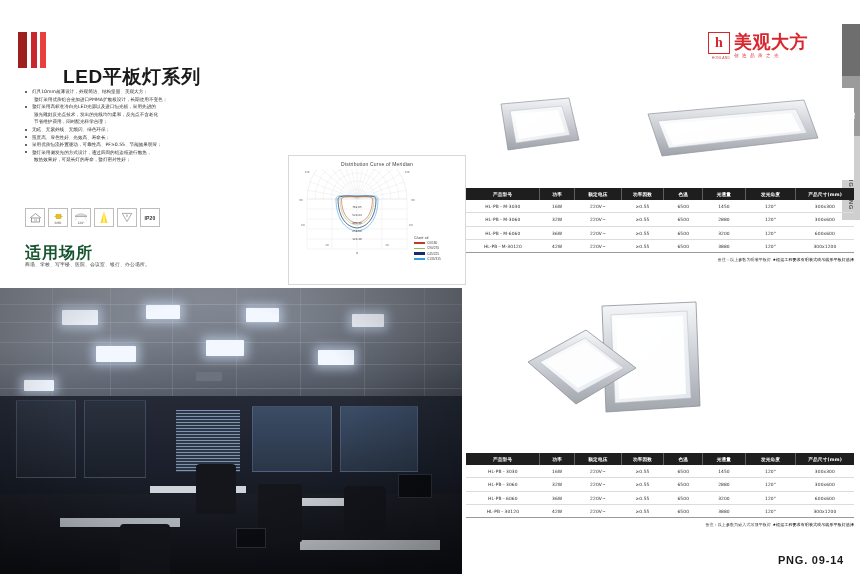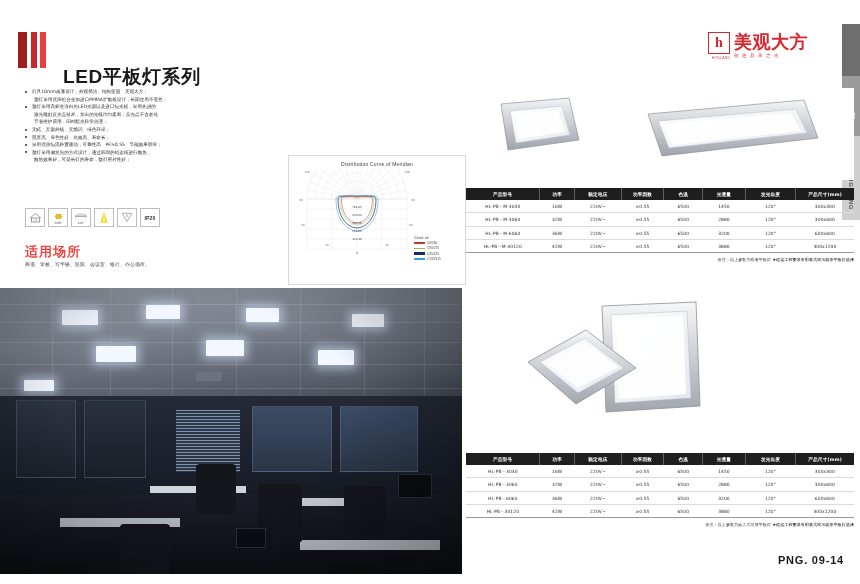--- a/index.html
+++ b/index.html
@@ -62,21 +62,21 @@
   .ibox svg { display:block; }
   .ibox .cap {
     position:absolute; bottom:1px; left:0; right:0; text-align:center;
     font-size:3px; color:#555; font-family:"DejaVu Sans", sans-serif; letter-spacing:0;
   }
   .ibox.ip { font-size:5px; color:#333; font-weight:bold; letter-spacing:0.2px; }
 
   
   .place-title {
     position:absolute; left:25px; top:243px;
-    font-size:13px; font-weight:bold; color:#ef4444; letter-spacing:1px;
+    font-size:16px; font-weight:bold; color:#14532d; letter-spacing:1px;
     font-family:"DejaVu Sans", sans-serif;
   }
   .place-text {
     position:absolute; left:25px; top:261px; width:230px;
     font-size:4.8px; color:#3a3a3a; letter-spacing:0.2px;
     font-family:"DejaVu Sans", sans-serif;
   }
 
   
   .chart-card {

